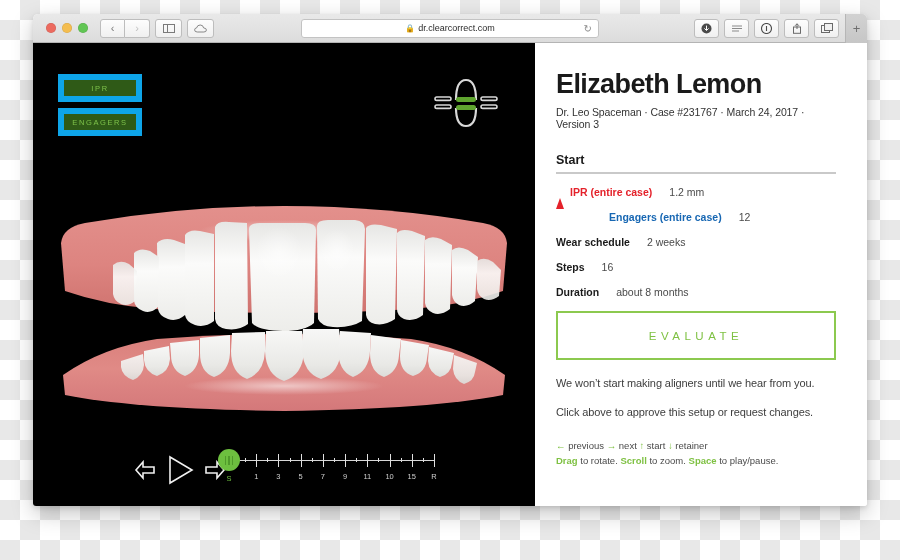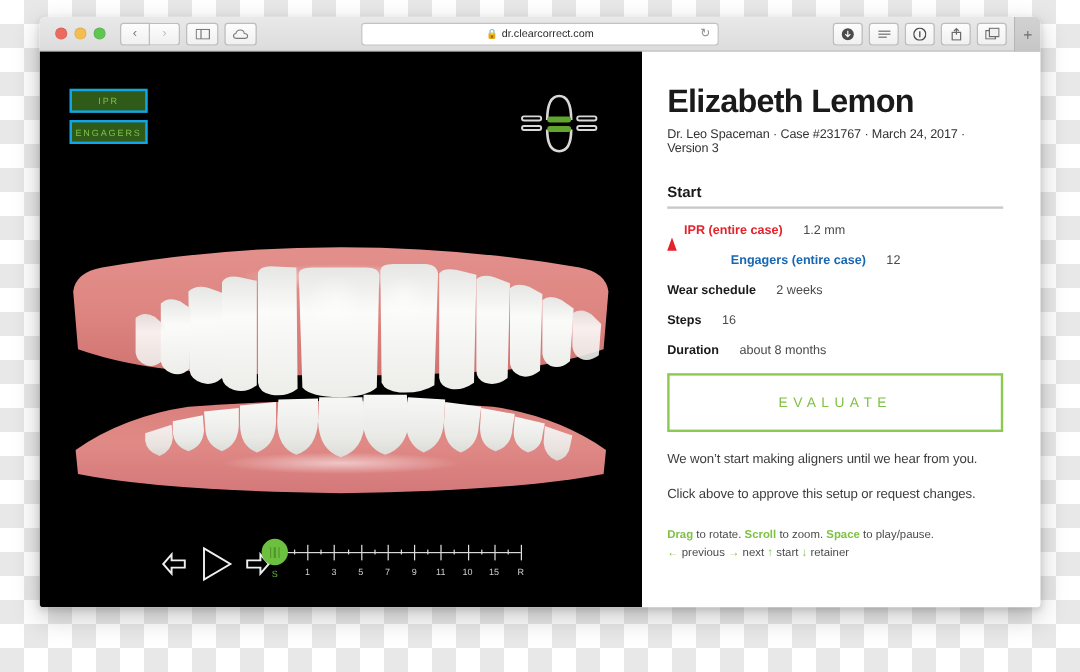--- a/index.html
+++ b/index.html
@@ -99,27 +99,27 @@
     flex: 0 0 502px;
     overflow: hidden;
   }
 
   .layer-toggles {
     position: absolute; left: 25px; top: 31px;
     display: flex; flex-direction: column; gap: 6px;
   }
   .layer-btn {
     background: #2f5a17;
-    border: 2px solid #0ea5e9;
+    border: 6px solid #0ea5e9;
     color: #7ec24a;
     font-size: 7.5px;
     letter-spacing: 1.6px;
     text-align: center;
     padding: 4px 0 3px;
-    width: 65px;
+    width: 84px;
   }
 
   .arch-icon { position: absolute; left: 400px; top: 31px; }
 
   
   .model { position: absolute; left: 0; top: 0; width: 100%; height: 100%; }
 
   
   .timeline {
     position: absolute; left: 0; right: 0; bottom: 20px;
@@ -457,22 +457,22 @@
         </div>
       </div>
 
       <div class="evaluate">EVALUATE</div>
 
       <div class="note">We won’t start making aligners until we hear from you.</div>
       <div class="note">Click above to approve this setup or request changes.</div>
 
       <div class="help">
         <div>
+          <span class="ar">←</span><span> previous </span><span class="ar">→</span><span> next </span><span class="ar">↑</span><span> start </span><span class="ar">↓</span><span> retainer</span>
+        </div>
+        <div>
           <span class="k">Drag</span><span> to rotate. </span><span class="k">Scroll</span><span> to zoom. </span><span class="k">Space</span><span> to play/pause.</span>
-        </div>
-        <div>
-          <span class="ar">←</span><span> previous </span><span class="ar">→</span><span> next </span><span class="ar">↑</span><span> start </span><span class="ar">↓</span><span> retainer</span>
         </div>
       </div>
     </div>
 
   </div>
 </div>
 
 </body></html>

